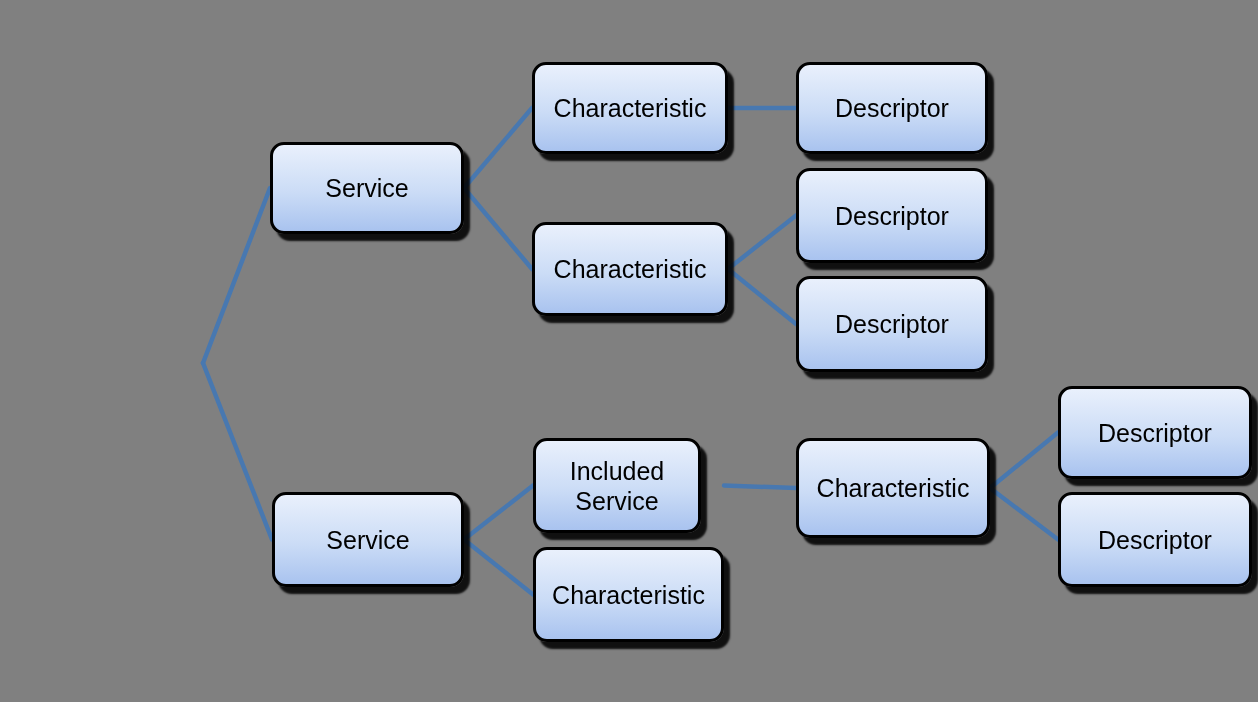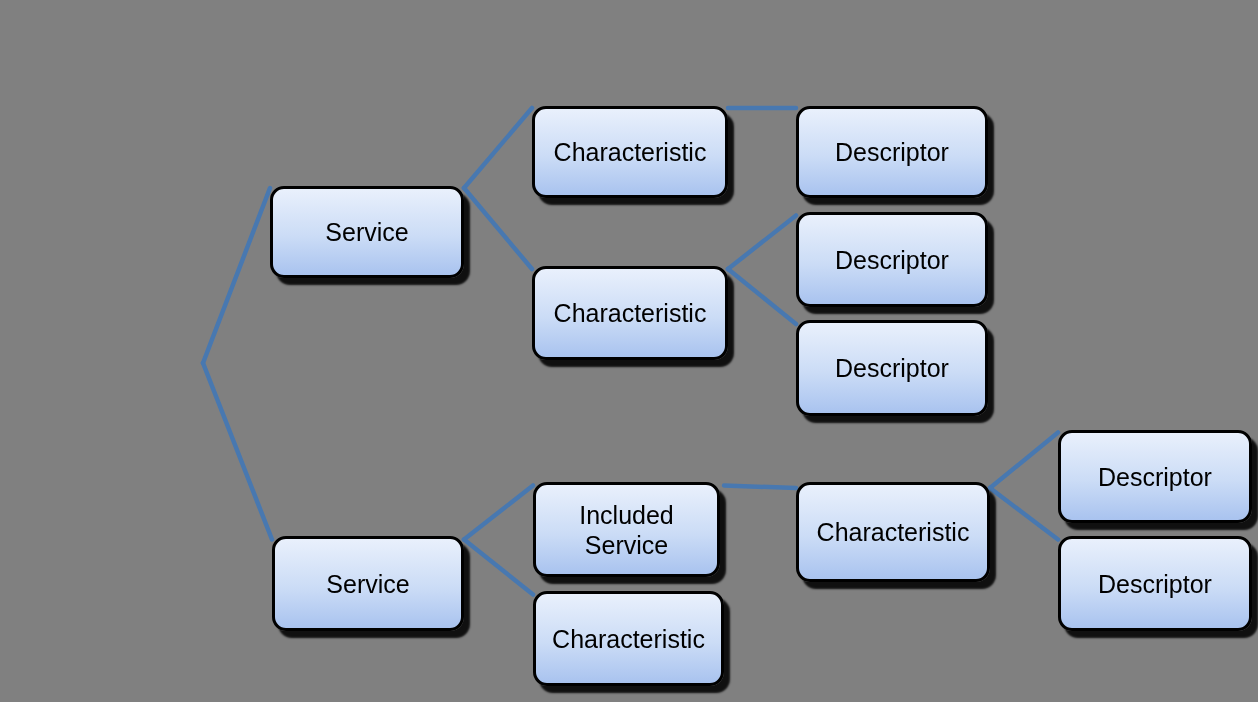--- a/index.html
+++ b/index.html
@@ -43,21 +43,20 @@
     border: 3px solid var(--box-border, #000);
     border-radius: 14px;
     background: linear-gradient(180deg,
       var(--fill-top, #e9f0fc) 0%,
       var(--fill-mid, #cbdcf6) 55%,
       var(--fill-bottom, #a9c3ef) 100%);
     box-shadow: 6px 7px 2px rgba(0, 0, 0, 0.88);
     color: var(--text, #000);
     font-size: 25px;
     line-height: 1.2;
-    margin-top: 44px;
   }
 </style>
 </head>
 <body style="background: rgb(128, 128, 128);">
 
 <div class="canvas">
   <svg class="edge-svg" viewBox="0 0 1258 702" xmlns="http://www.w3.org/2000/svg">
       <line x1="203" y1="363" x2="270" y2="188" stroke="#4878b0" stroke-width="4.5" stroke-linecap="round"></line>
       <line x1="203" y1="363" x2="272" y2="539.5" stroke="#4878b0" stroke-width="4.5" stroke-linecap="round"></line>
       <line x1="464" y1="188" x2="532" y2="108" stroke="#4878b0" stroke-width="4.5" stroke-linecap="round"></line>
@@ -86,21 +85,21 @@
       </div>
       <div class="node" style="left: 796px; top: 168px; width: 192px; height: 95px;">
         <span>Descriptor</span>
       </div>
       <div class="node" style="left: 796px; top: 276px; width: 192px; height: 96px;">
         <span>Descriptor</span>
       </div>
       <div class="node" style="left: 272px; top: 492px; width: 192px; height: 95px;">
         <span>Service</span>
       </div>
-      <div class="node" style="left: 533px; top: 438px; width: 187px; height: 95px;">
+      <div class="node" style="left: 533px; top: 438px; width: 168px; height: 95px;">
         <span>Included Service</span>
       </div>
       <div class="node" style="left: 533px; top: 547px; width: 191px; height: 95px;">
         <span>Characteristic</span>
       </div>
       <div class="node" style="left: 796px; top: 438px; width: 194px; height: 100px;">
         <span>Characteristic</span>
       </div>
       <div class="node" style="left: 1058px; top: 386px; width: 194px; height: 93px;">
         <span>Descriptor</span>

